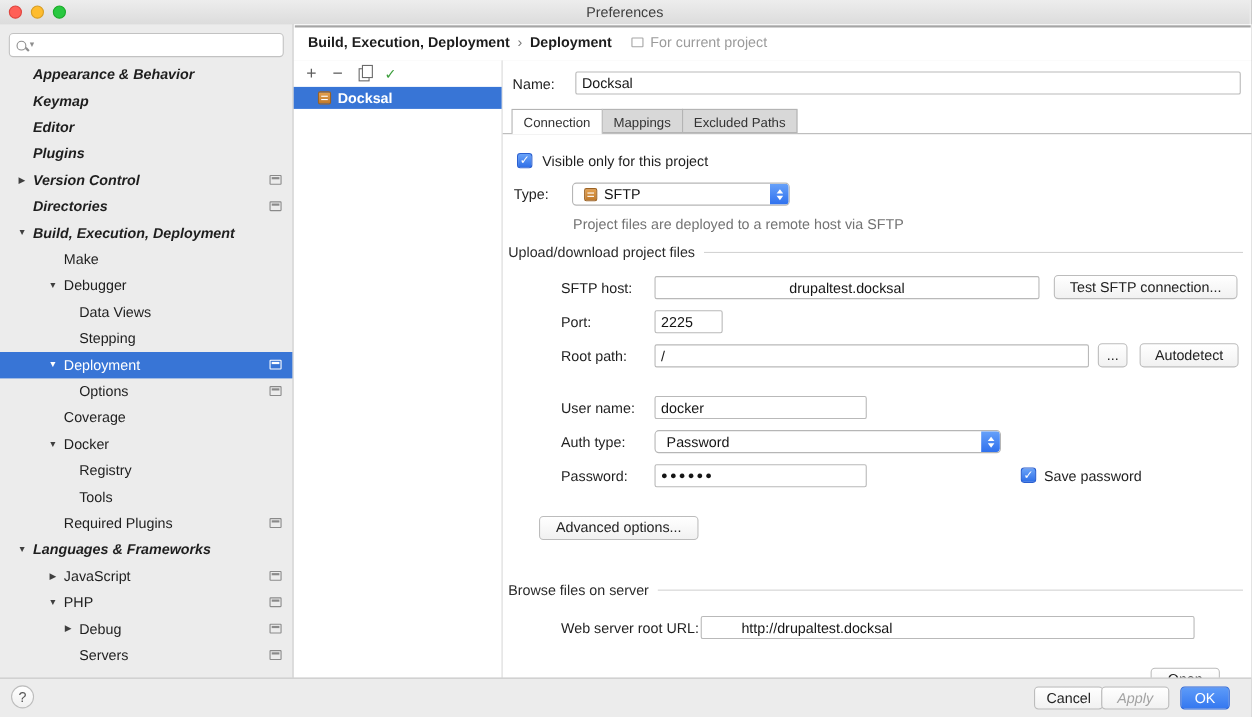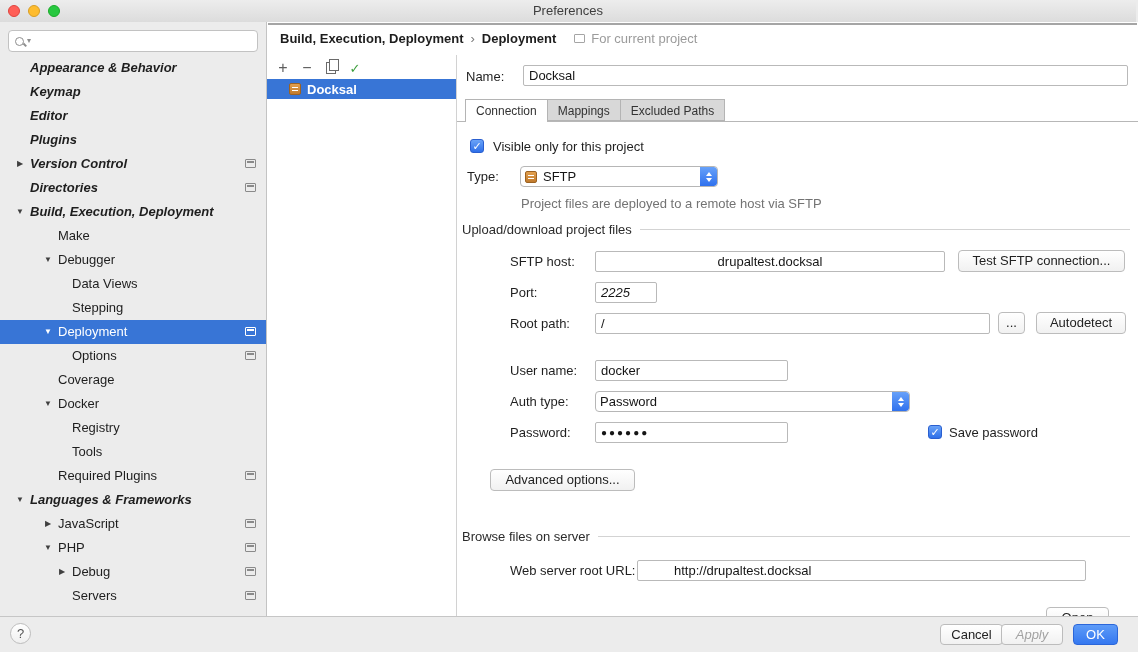--- a/index.html
+++ b/index.html
@@ -65,21 +65,21 @@
   .flabel{position:absolute;line-height:21px;white-space:nowrap;}
   .tfield{position:absolute;height:21px;box-sizing:border-box;border:1px solid #b9b9b9;border-radius:2px;background:#fff;padding:0 5px;line-height:19px;font-size:13px;color:#151515;white-space:nowrap;overflow:hidden;}
   .btn{position:absolute;height:22px;box-sizing:border-box;border:1px solid #bcbcbc;border-radius:4px;background:linear-gradient(#ffffff,#f1f1f1);text-align:center;line-height:20px;font-size:13px;color:#222;white-space:nowrap;cursor:default;}
   .tabline{position:absolute;left:0;right:0;top:66px;height:1px;background:#b7b7b7;}
   .tabs{position:absolute;left:8px;top:44px;height:23px;display:flex;z-index:1;}
   .tab{position:relative;height:22px;line-height:22px;box-sizing:border-box;border:1px solid #b4b4b4;margin-right:-1px;background:#d8d8d8;padding:0 10px;font-size:12px;color:#333;text-align:right;}
   .tab.active{background:#fff;z-index:2;}
   .tab.active::after{content:"";position:absolute;left:0;right:0;bottom:-2px;height:2px;background:#fff;}
   .cb{position:absolute;width:14px;height:14px;box-sizing:border-box;border-radius:3px;background:linear-gradient(#6aa3f8,#2e6fe8);border:1px solid #2a5fd0;color:#fff;}
   .cb::after{content:"✓";position:absolute;left:0;right:0;top:-1px;text-align:center;font-size:11px;line-height:14px;}
-  .dropdown{position:absolute;height:21px;box-sizing:border-box;border:1px solid #b6b6b6;border-radius:4px;background:#fff;display:flex;align-items:center;gap:6px;padding-left:4px;overflow:hidden;}
+  .dropdown{position:absolute;height:21px;box-sizing:border-box;border:1px solid #b6b6b6;border-radius:4px;background:#fff;display:flex;align-items:center;gap:6px;padding-left:10px;overflow:hidden;}
   .dropdown .dtext{flex:1;font-size:13px;color:#151515;}
   .stepper{width:17px;align-self:stretch;background:linear-gradient(#67a1f9,#2f71ee);border-radius:0 3px 3px 0;display:flex;flex-direction:column;align-items:center;justify-content:center;gap:2px;flex:none;}
   .stepper i{display:block;width:0;height:0;border-left:3.5px solid transparent;border-right:3.5px solid transparent;}
   .stepper .up{border-bottom:4px solid #fff;}
   .stepper .dn{border-top:4px solid #fff;}
   .help-text{position:absolute;color:#737373;}
   .section{position:absolute;left:5px;right:8px;display:flex;align-items:center;gap:8px;color:#2b2b2b;}
   .section::after{content:"";flex:1;height:1px;background:#d3d3d3;}
 
   
@@ -195,21 +195,21 @@
 
     <div class="section" style="top:167px;">
         <span>Upload/download project files</span>
       </div>
 
     <div class="flabel" style="left:53px;top:196px;">SFTP host:</div>
     <div class="tfield" style="left:138px;top:196px;width:350px;text-align:center;">drupaltest.docksal</div>
     <div class="btn" style="left:501px;top:195px;width:167px;">Test SFTP connection...</div>
 
     <div class="flabel" style="left:53px;top:227px;">Port:</div>
-    <div class="tfield" style="left:138px;top:227px;width:62px;font-style:italic;">2225</div>
+    <div class="tfield" style="left:138px;top:227px;width:62px;">2225</div>
 
     <div class="flabel" style="left:53px;top:258px;">Root path:</div>
     <div class="tfield" style="left:138px;top:258px;width:395px;">/</div>
     <div class="btn" style="left:541px;top:257px;width:27px;padding:0;">...</div>
     <div class="btn" style="left:579px;top:257px;width:90px;">Autodetect</div>
 
     <div class="flabel" style="left:53px;top:305px;">User name:</div>
     <div class="tfield" style="left:138px;top:305px;width:193px;">docker</div>
 
     <div class="flabel" style="left:53px;top:336px;">Auth type:</div>

